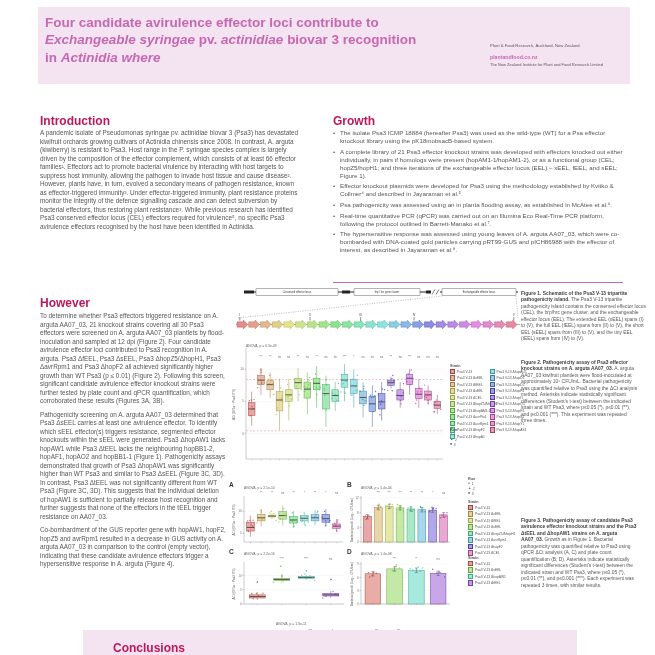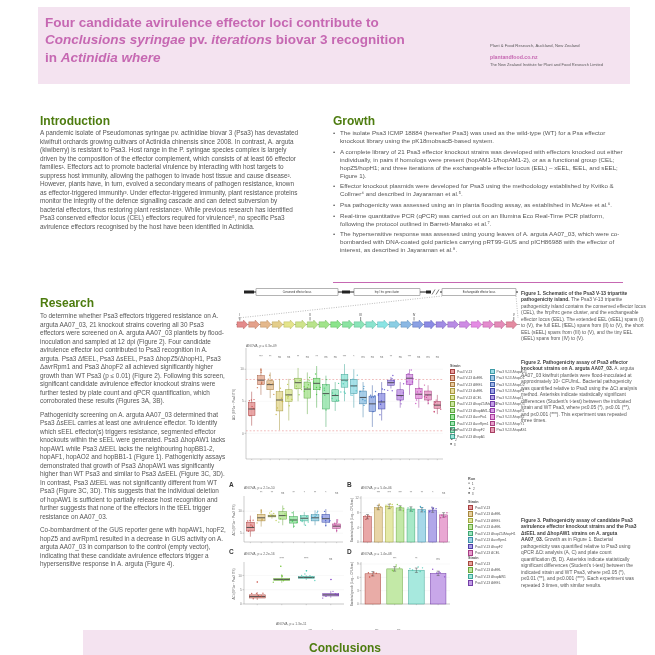--- a/index.html
+++ b/index.html
@@ -7,21 +7,21 @@
           font-family:"Liberation Sans",sans-serif;}
   .abs{position:absolute;}
   #banner{left:38px;top:7px;width:592px;height:77px;background:#f4e3f0;}
   .bannerTitle{position:absolute;left:7px;top:7px;width:372px;font-size:13.5px;line-height:1.28;
                font-weight:bold;color:#c668b2;}
   .bannerTitle .it{font-style:italic;}
   .affil{position:absolute;left:452px;top:36px;width:138px;}
   .affil .a1{font-size:4.2px;color:#5a5a5a;}
   .affil .lnk{font-size:5.2px;font-weight:bold;color:#c668b2;margin-top:6px;}
   .affil .a2{font-size:4px;color:#5a5a5a;margin-top:2px;}
-  .h{font-size:12px;font-weight:bold;color:#4d7c0f;text-align:center;}
+  .h{font-size:12px;font-weight:bold;color:#be185d;}
   .body{font-size:6.4px;line-height:1.33;color:#565656;}
   .body p{margin:0 0 5px 0;}
   .bullet{display:flex;margin:0 0 2.5px 0;font-size:6.2px;line-height:1.3;color:#565656;}
   .bmark{width:7px;flex:0 0 7px;color:#565656;}
   .divider{background:#c668b2;height:1.4px;}
   .cap{font-size:4.9px;line-height:1.32;color:#595959;}
   .cap b{color:#3f3f3f;}
   .legTitle{font-size:3.7px;font-weight:bold;color:#555;margin-bottom:1px;}
   .legRow{display:flex;align-items:center;margin-bottom:1.1px;break-inside:avoid;}
   .legSwatch{width:3.4px;height:3.4px;border:0.4px solid #888;margin-right:1.6px;flex:0 0 3.4px;}
@@ -31,21 +31,21 @@
   #conclusions-box{left:83px;top:630px;width:494px;height:32px;background:#f4e3f0;}
   #conclusions-box .h{margin:11px 0 0 30px;}
   svg text{font-family:"Liberation Sans",sans-serif;}
 </style>
 </head>
 <body>
 
 <div id="poster">
 
   <div id="banner" class="abs">
-    <div class="bannerTitle"><span>Four candidate avirulence effector loci contribute to </span><span class="it">Conclusions syringae</span><span> pv. </span><span class="it">iterations</span><span> biovar 3 recognition in </span><span class="it">Actinidia where</span></div>
+    <div class="bannerTitle"><span>Four candidate avirulence effector loci contribute to </span><span class="it">Exchangeable syringae</span><span> pv. </span><span class="it">actinidiae</span><span> biovar 3 recognition in </span><span class="it">Actinidia where</span></div>
     <div class="affil">
       <div class="a1">Plant &amp; Food Research, Auckland, New Zealand</div>
       <div class="lnk">plantandfood.co.nz</div>
       <div class="a2">The New Zealand Institute for Plant and Food Research Limited</div>
     </div>
   </div>
 
   <div class="abs h" style="left:40px;top:114px;">Introduction</div>
   <div class="abs body" style="left:40px;top:129px;width:262px;">
       <p>A pandemic isolate of Pseudomonas syringae pv. actinidiae biovar 3 (Psa3) has devastated kiwifruit orchards growing cultivars of Actinidia chinensis since 2008. In contrast, A. arguta (kiwiberry) is resistant to Psa3. Host range in the P. syringae species complex is largely driven by the composition of the effector complement, which consists of at least 66 effector families¹. Effectors act to promote bacterial virulence by interacting with host targets to suppress host immunity, allowing the pathogen to invade host tissue and cause disease². However, plants have, in turn, evolved a secondary means of pathogen resistance, known as effector-triggered immunity³. Under effector-triggered immunity, plant resistance proteins monitor the integrity of the defence signalling cascade and can detect subversion by bacterial effectors, thus restoring plant resistance³. While previous research has identified Psa3 conserved effector locus (CEL) effectors required for virulence⁵, no specific Psa3 avirulence effectors recognised by the host have been identified in Actinidia.</p>
@@ -73,21 +73,21 @@
         <span class="bmark">•</span>
         <span>Real-time quantitative PCR (qPCR) was carried out on an Illumina Eco Real-Time PCR platform, following the protocol outlined in Barrett-Manako et al.⁷.</span>
       </div>
       <div class="bullet">
         <span class="bmark">•</span>
         <span>The hypersensitive response was assessed using young leaves of A. arguta AA07_03, which were co-bombarded with DNA-coated gold particles carrying pRT99-GUS and pICH86988 with the effector of interest, as described in Jayaraman et al.⁸.</span>
       </div>
     </div>
   <div class="abs divider" style="left:333px;top:282px;width:290px;"></div>
 
-  <div class="abs h" style="left:40px;top:296px;">Research</div>
+  <div class="abs h" style="left:40px;top:296px;">However</div>
   <div class="abs body" style="left:40px;top:312px;width:186px;">
       <p>To determine whether Psa3 effectors triggered resistance on A. arguta AA07_03, 21 knockout strains covering all 30 Psa3 effectors were screened on A. arguta AA07_03 plantlets by flood-inoculation and sampled at 12 dpi (Figure 2). Four candidate avirulence effector loci contributed to Psa3 recognition in A. arguta. Psa3 ΔfEEL, Psa3 ΔsEEL, Psa3 ΔhopZ5/ΔhopH1, Psa3 ΔavrRpm1 and Psa3 ΔhopF2 all achieved significantly higher growth than WT Psa3 (p ≤ 0.01) (Figure 2). Following this screen, significant candidate avirulence effector knockout strains were further tested by plate count and qPCR quantification, which corroborated these results (Figures 3A, 3B).</p>
       <p>Pathogenicity screening on A. arguta AA07_03 determined that Psa3 ΔsEEL carries at least one avirulence effector. To identify which sEEL effector(s) triggers resistance, segmented effector knockouts within the sEEL were generated. Psa3 ΔhopAW1 lacks hopAW1 while Psa3 ΔtEEL lacks the neighbouring hopBB1-2, hopAF1, hopAO2 and hopBB1-1 (Figure 1). Pathogenicity assays demonstrated that growth of Psa3 ΔhopAW1 was significantly higher than WT Psa3 and similar to Psa3 ΔsEEL (Figure 3C, 3D). In contrast, Psa3 ΔtEEL was not significantly different from WT Psa3 (Figure 3C, 3D). This suggests that the individual deletion of hopAW1 is sufficient to partially release host recognition and further suggests that none of the effectors in the tEEL trigger resistance on AA07_03.</p>
       <p>Co-bombardment of the GUS reporter gene with hopAW1, hopF2, hopZ5 and avrRpm1 resulted in a decrease in GUS activity on A. arguta AA07_03 in comparison to the control (empty vector), indicating that these candidate avirulence effectors trigger a hypersensitive response in A. arguta (Figure 4).</p>
     </div>
 
   <svg class="abs" style="left:230px;top:284px;" width="290" height="52" viewBox="0 0 290 52">
       <line x1="16" x2="288" y1="8" y2="8" stroke="#222" stroke-width="1"></line>
       <rect x="14" y="6.5" width="10" height="3" fill="#222"></rect>
       <rect x="112" y="6.5" width="8" height="3" fill="#222"></rect>

